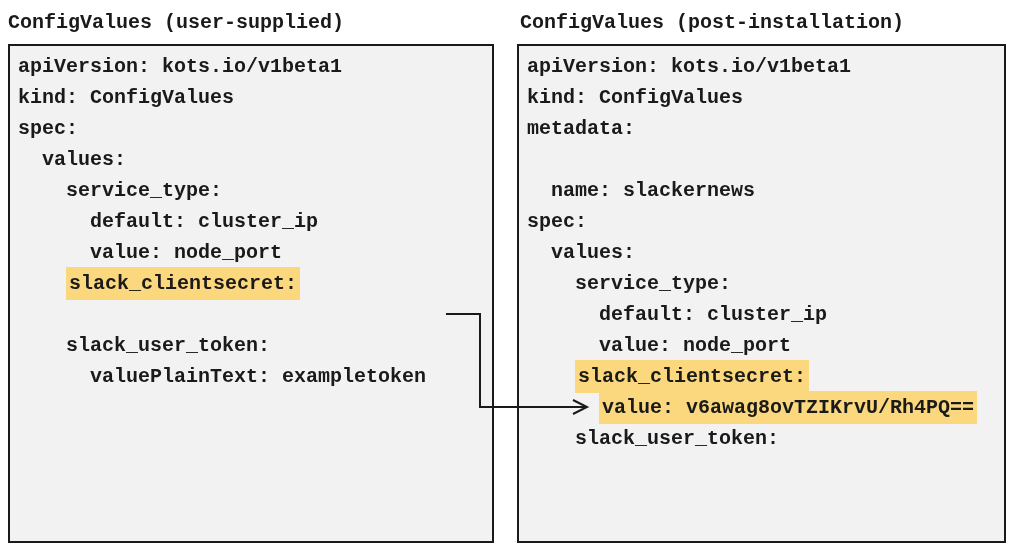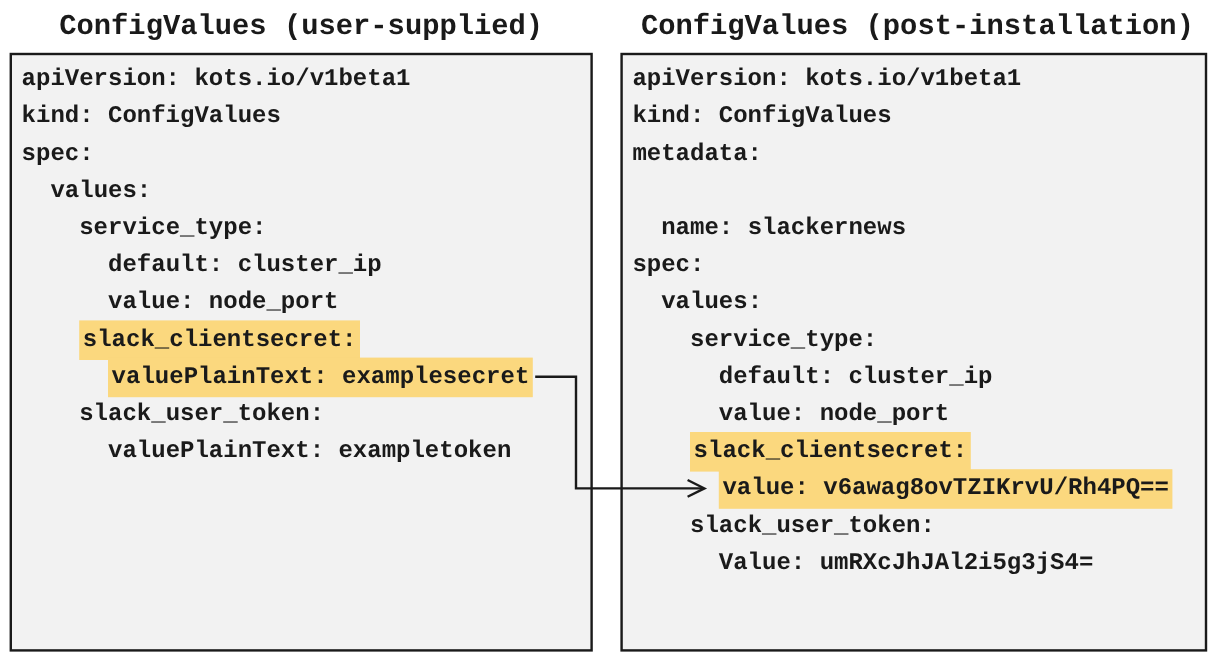--- a/index.html
+++ b/index.html
@@ -14,23 +14,22 @@
   body {
     position: relative;
     background: var(--page_bg);
     font-family: "Liberation Mono", "DejaVu Sans Mono", monospace;
     color: var(--text_color);
     overflow: hidden;
   }
   .panel-title {
     position: absolute;
     top: 10px;
-    font-size: 24px;
+    font-size: 20px;
     font-weight: bold;
-    text-align: center;
     line-height: 26px;
     white-space: pre;
   }
   .panel-title.left  { left: 8px;   width: 486px; }
   .panel-title.right { left: 520px; width: 489px; }
   .code-panel {
     position: absolute;
     top: 44px;
     height: 499px;
     background: var(--panel_bg);
@@ -72,38 +71,37 @@
 
 <div class="code-panel left">
   <div class="line"><span></span><span>apiVersion: kots.io/v1beta1</span></div>
   <div class="line"><span></span><span>kind: ConfigValues</span></div>
   <div class="line"><span></span><span>spec:</span></div>
   <div class="line"><span>  </span><span>values:</span></div>
   <div class="line"><span>    </span><span>service_type:</span></div>
   <div class="line"><span>      </span><span>default: cluster_ip</span></div>
   <div class="line"><span>      </span><span>value: node_port</span></div>
   <div class="line"><span>    </span><span class="hl">slack_clientsecret:</span></div>
-  <div class="line"><span>      </span><span class="hl">valuePlainText: examplesecret</span></div>
+  <div class="line"><span>      </span></div>
   <div class="line"><span>    </span><span>slack_user_token:</span></div>
   <div class="line"><span>      </span><span>valuePlainText: exampletoken</span></div>
 </div>
 
 <div class="code-panel right">
   <div class="line"><span></span><span>apiVersion: kots.io/v1beta1</span></div>
   <div class="line"><span></span><span>kind: ConfigValues</span></div>
   <div class="line"><span></span><span>metadata:</span></div>
   <div class="line"><span>  </span></div>
   <div class="line"><span>  </span><span>name: slackernews</span></div>
   <div class="line"><span></span><span>spec:</span></div>
   <div class="line"><span>  </span><span>values:</span></div>
   <div class="line"><span>    </span><span>service_type:</span></div>
   <div class="line"><span>      </span><span>default: cluster_ip</span></div>
   <div class="line"><span>      </span><span>value: node_port</span></div>
   <div class="line"><span>    </span><span class="hl">slack_clientsecret:</span></div>
   <div class="line"><span>      </span><span class="hl">value: v6awag8ovTZIKrvU/Rh4PQ==</span></div>
   <div class="line"><span>    </span><span>slack_user_token:</span></div>
-  <div class="line"><span>      </span><span>Value: umRXcJhJAl2i5g3jS4=</span></div>
 </div>
 
 <svg id="arrow-overlay" viewBox="0 0 1019 559" xmlns="http://www.w3.org/2000/svg">
   <polyline class="stroke" points="446,314 480,314 480,407 586,407"></polyline>
   <polyline class="stroke" points="573,400 587,407 573,414"></polyline>
 </svg>
 
 </body></html>

